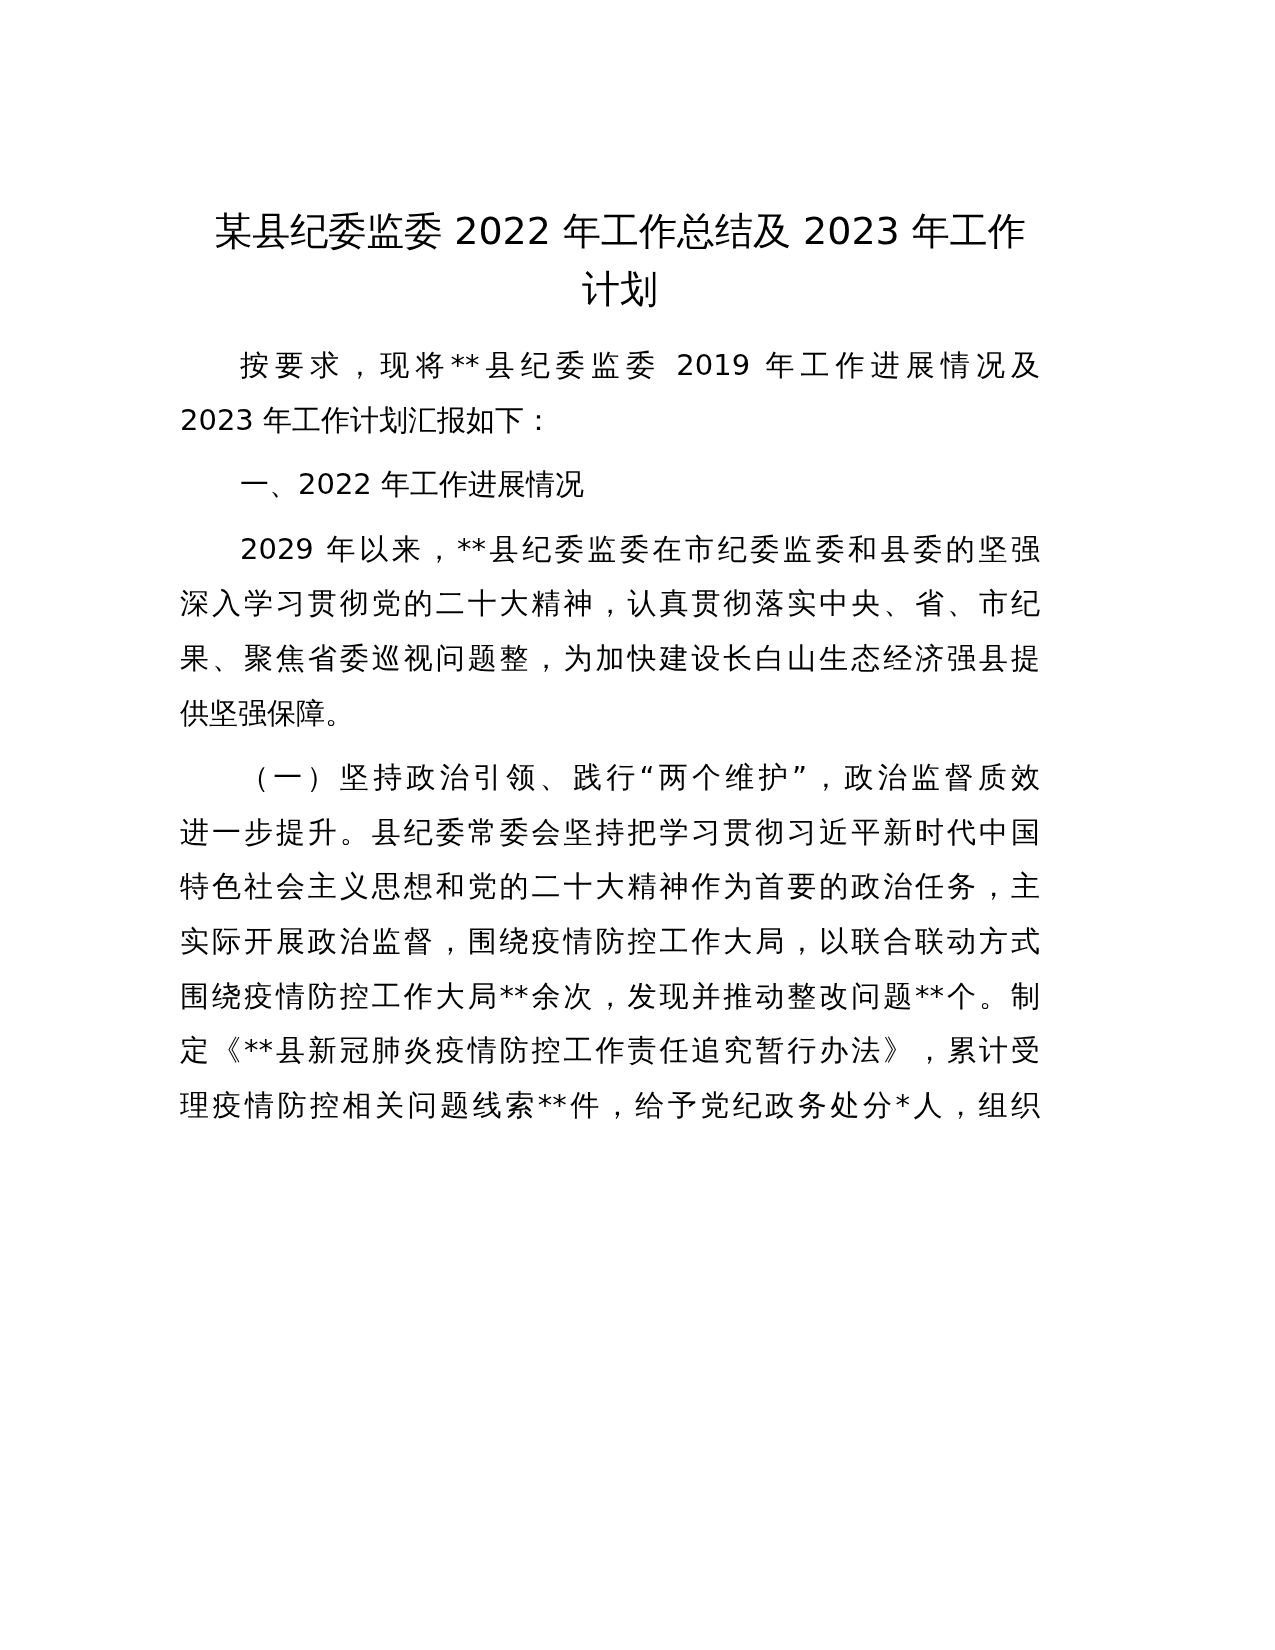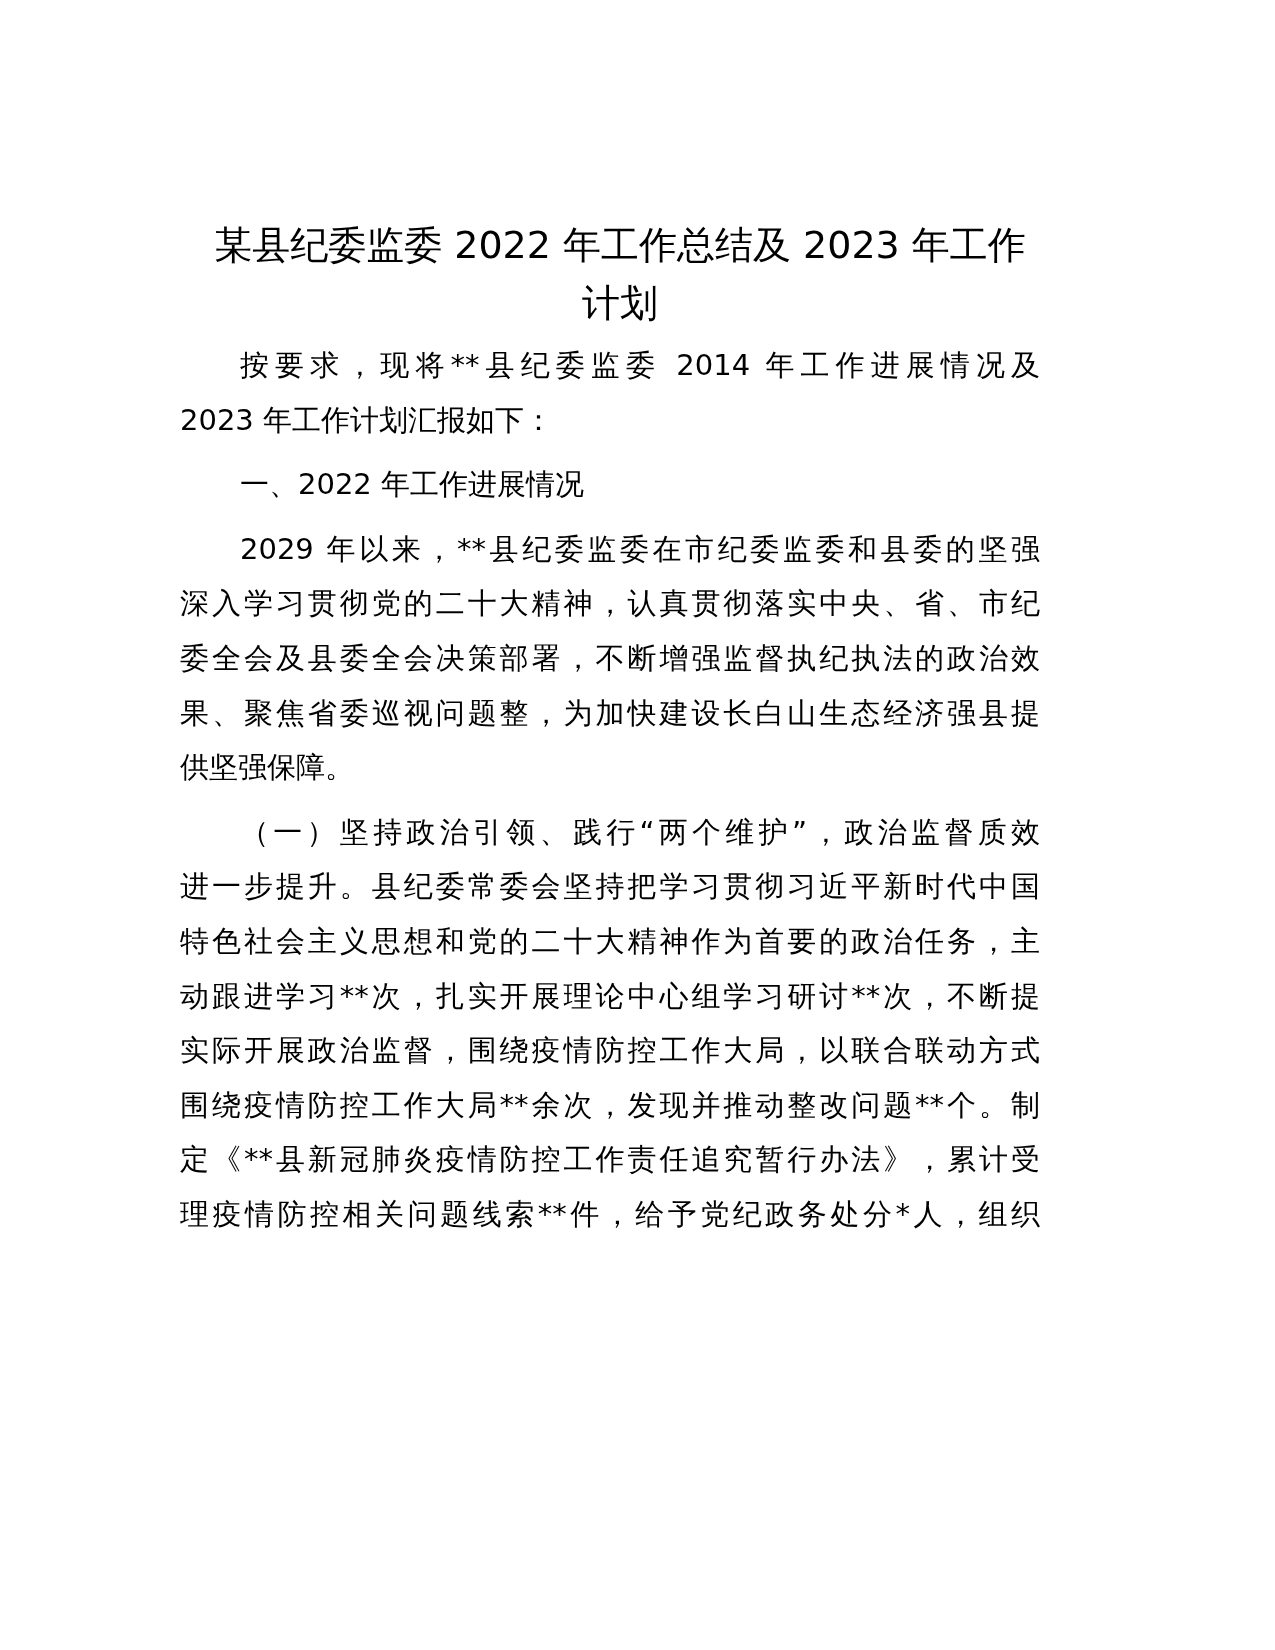--- a/index.html
+++ b/index.html
@@ -19,21 +19,21 @@
       position: absolute;
       left: 0;
       top: 0;
       width: 1275px;
       height: 1650px;
       background: #ffffff;
     }
     .title {
       position: absolute;
       left: 180px;
-      top: 216px;
+      top: 202px;
       width: 880px;
       text-align: center;
       font-size: 38px;
       line-height: 58px;
       font-weight: normal;
       margin: 0;
       letter-spacing: 0px;
     }
     .body {
       position: absolute;
@@ -66,44 +66,42 @@
 <div class="page">
 
   <h1 class="title">
     <span class="title-line">某县纪委监委 2022 年工作总结及 2023 年工作</span><br>
     <span class="title-line">计划</span>
   </h1>
 
   <div class="body">
 
     <div class="paragraph">
-      <span class="line indent">按要求，现将**县纪委监委 2014 年工作进展情况及</span>
+      <span class="line indent">按要求，现将**县纪委监委 2019 年工作进展情况及</span>
       <span class="line last">2023 年工作计划汇报如下：</span>
     </div>
     <div class="para-gap"></div>
 
     <div class="paragraph">
       <span class="line indent last">一、2022 年工作进展情况</span>
     </div>
     <div class="para-gap"></div>
 
     <div class="paragraph">
       <span class="line indent">2029 年以来，**县纪委监委在市纪委监委和县委的坚强</span>
       <span class="line">深入学习贯彻党的二十大精神，认真贯彻落实中央、省、市纪</span>
-      <span class="line">委全会及县委全会决策部署，不断增强监督执纪执法的政治效</span>
       <span class="line">果、聚焦省委巡视问题整，为加快建设长白山生态经济强县提</span>
       <span class="line last">供坚强保障。</span>
     </div>
     <div class="para-gap"></div>
 
     <div class="paragraph">
       <span class="line indent">（一）坚持政治引领、践行“两个维护”，政治监督质效</span>
       <span class="line">进一步提升。县纪委常委会坚持把学习贯彻习近平新时代中国</span>
       <span class="line">特色社会主义思想和党的二十大精神作为首要的政治任务，主</span>
-      <span class="line">动跟进学习**次，扎实开展理论中心组学习研讨**次，不断提</span>
       <span class="line">实际开展政治监督，围绕疫情防控工作大局，以联合联动方式</span>
       <span class="line">围绕疫情防控工作大局**余次，发现并推动整改问题**个。制</span>
       <span class="line">定《**县新冠肺炎疫情防控工作责任追究暂行办法》，累计受</span>
       <span class="line">理疫情防控相关问题线索**件，给予党纪政务处分*人，组织</span>
     </div>
 
   </div>
 </div>
 
 </body></html>

